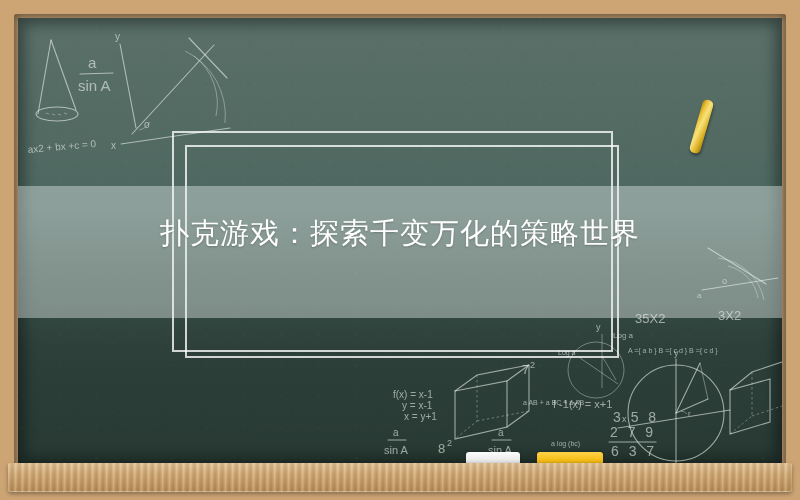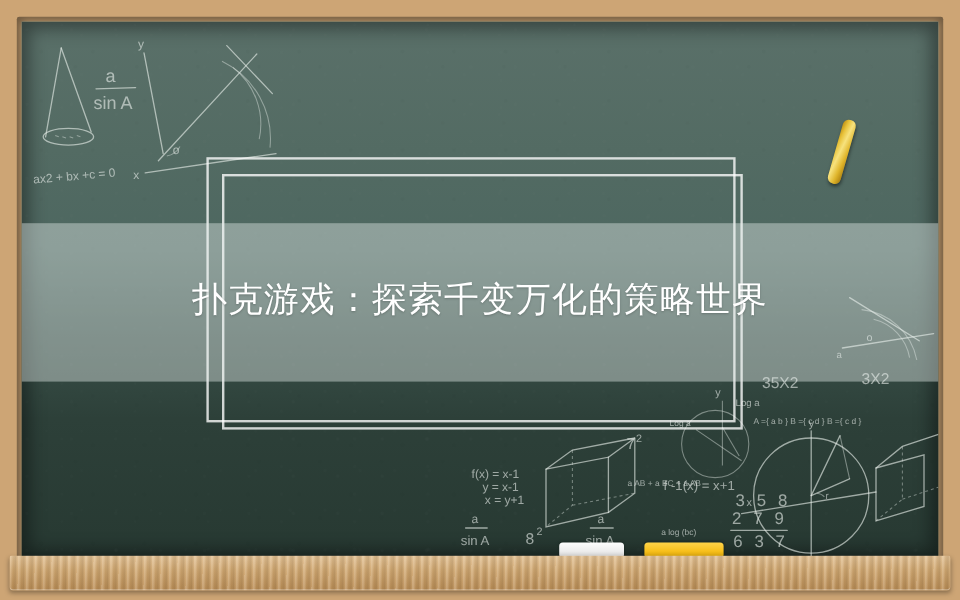--- a/index.html
+++ b/index.html
@@ -96,21 +96,21 @@
     top: 168px;
     width: 764px;
     height: 132px;
     background: rgba(232,238,236,0.42);
   }
 
   
   .title {
     position: absolute;
     left: 0;
-    top: 180px;
+    top: 164px;
     width: 764px;
     height: 104px;
     display: flex;
     align-items: center;
     justify-content: center;
   }
   .title span {
     color: #ffffff;
     font-size: 29px;
     letter-spacing: 1px;

